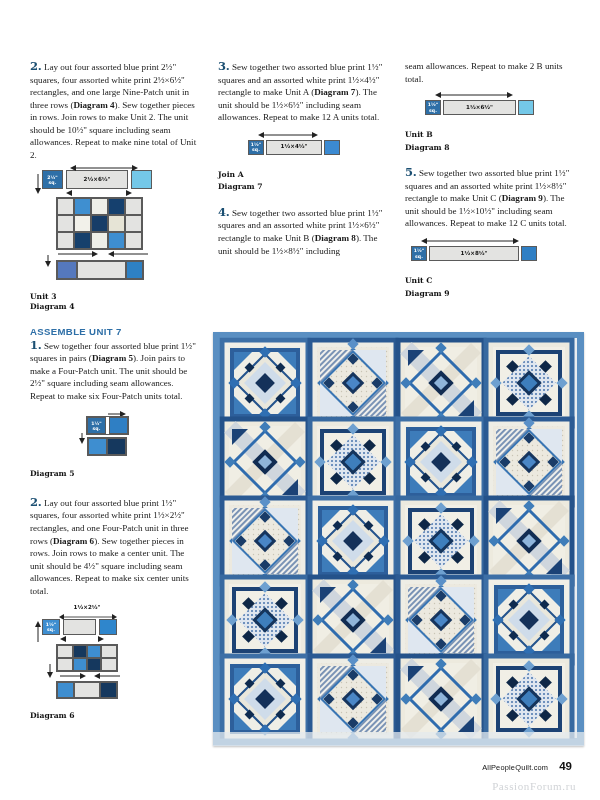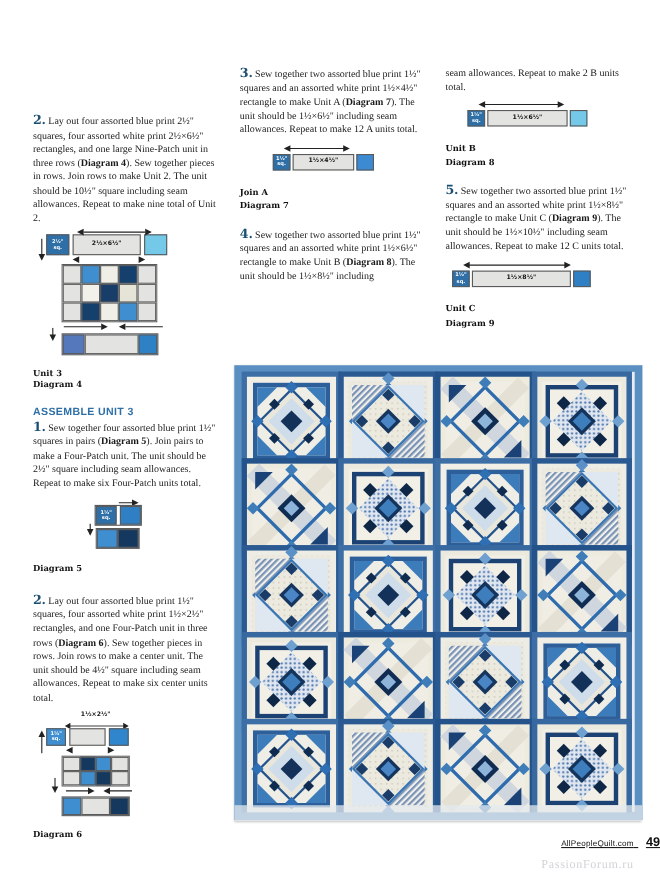--- a/index.html
+++ b/index.html
@@ -8,21 +8,21 @@
     background:#ffffff;
     font-family:"Liberation Serif", serif;
     color:#1c1c1c;
     overflow:hidden;
     position:relative;
   }
   .page{position:absolute;inset:0;}
 
   
   .col{position:absolute;top:60px;width:168px;}
-  .col1{left:30px;margin-top:43px;}
+  .col1{left:30px;}
   .col2{left:218px;}
   .col3{left:405px;}
 
   .para{
     font-size:9.1px;
     line-height:12.55px;
     text-align:left;
     margin:0 0 9px 0;
     color:#1a1a1a;
     font-family:"Liberation Serif", serif;
@@ -87,21 +87,21 @@
     left:213px; top:332px;
     width:371px; height:414px;
     background:#eef1f4;
     box-shadow:0 1px 2px rgba(0,0,0,.25);
   }
   .quilt-inner{position:absolute;inset:0;}
 
   
   .footer{
     position:absolute;left:0;right:0;bottom:26px;
-    text-align:right;text-decoration:underline;
+    text-align:right;padding-right:28px;
   }
   .fsite{
     font-family:"Liberation Sans", sans-serif;
     font-size:7.4px;color:#111;letter-spacing:.2px;
   }
   .fpage{
     font-family:"Liberation Sans", sans-serif;
     font-weight:bold;font-size:11.5px;color:#111;margin-left:7px;
   }
   .wm{
@@ -188,21 +188,21 @@
       <div class="row" style="position:absolute;left:26px;top:90px;border:0.7px solid #5a5a5a;">
         <div class="swatch" style="width:20px;height:18px;background:#5578bd;"></div>
         <div class="swatch" style="width:49px;height:18px;background:#e3e3e1;"></div>
         <div class="swatch" style="width:17px;height:18px;background:#2e81c4;"></div>
       </div>
     </div>
 
     <div class="dgcap" style="margin-top:-4px;">Unit 3</div>
     <div class="dgcap" style="margin-top:0;">Diagram 4</div>
 
-    <div class="sechead" style="margin-top:14px;">ASSEMBLE UNIT 3</div>
+    <div class="sechead" style="margin-top:14px;">ASSEMBLE UNIT 7</div>
 
     <p class="para" style="margin-top:2px;">
       <span class="stepnum">1.</span>
       <span>Sew together four assorted blue print 1½" squares in pairs (<b>Diagram 5</b>). Join pairs to make a Four-Patch unit. The unit should be 2½" square including seam allowances. Repeat to make six Four-Patch units total.</span>
     </p>
 
     <div class="dg" style="position:relative;height:52px;margin-top:6px;">
       <svg class="arrowsvg" width="40" height="7" style="position:absolute;left:76px;top:-1px;">
         <line x1="2" y1="4" x2="14" y2="4" stroke="#222" stroke-width="1"></line>
         <polygon points="14,1 14,7 20,4" fill="#222"></polygon>

